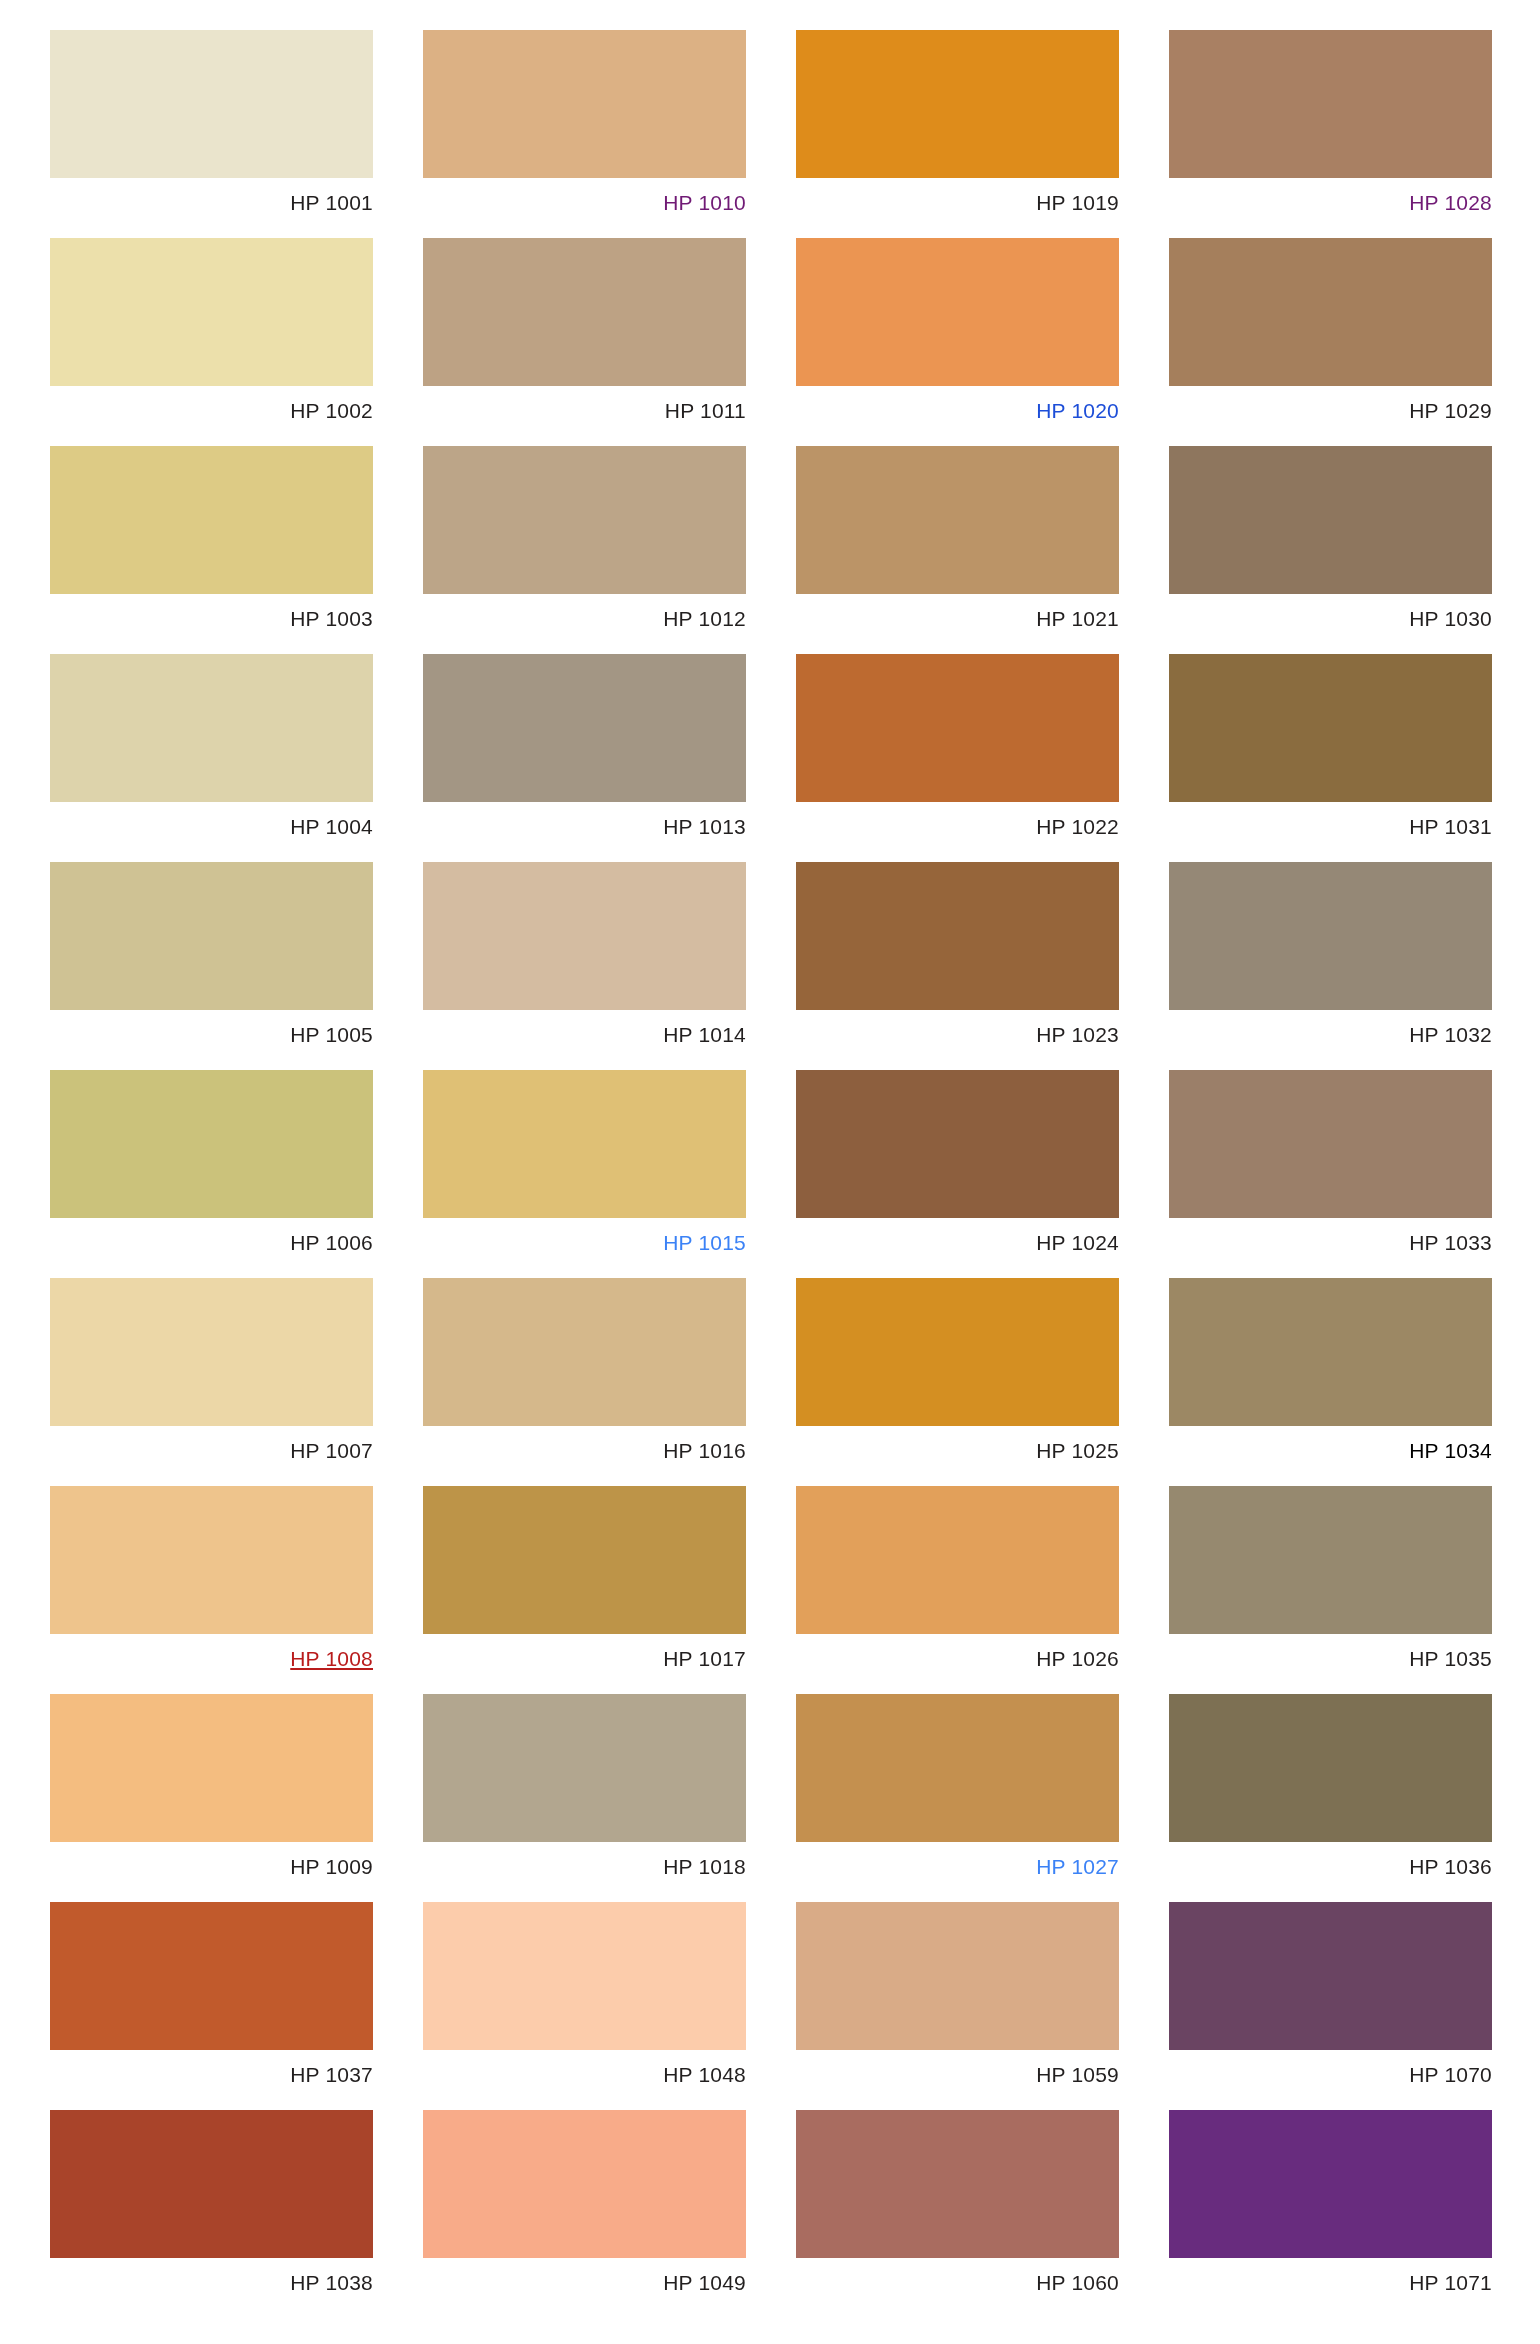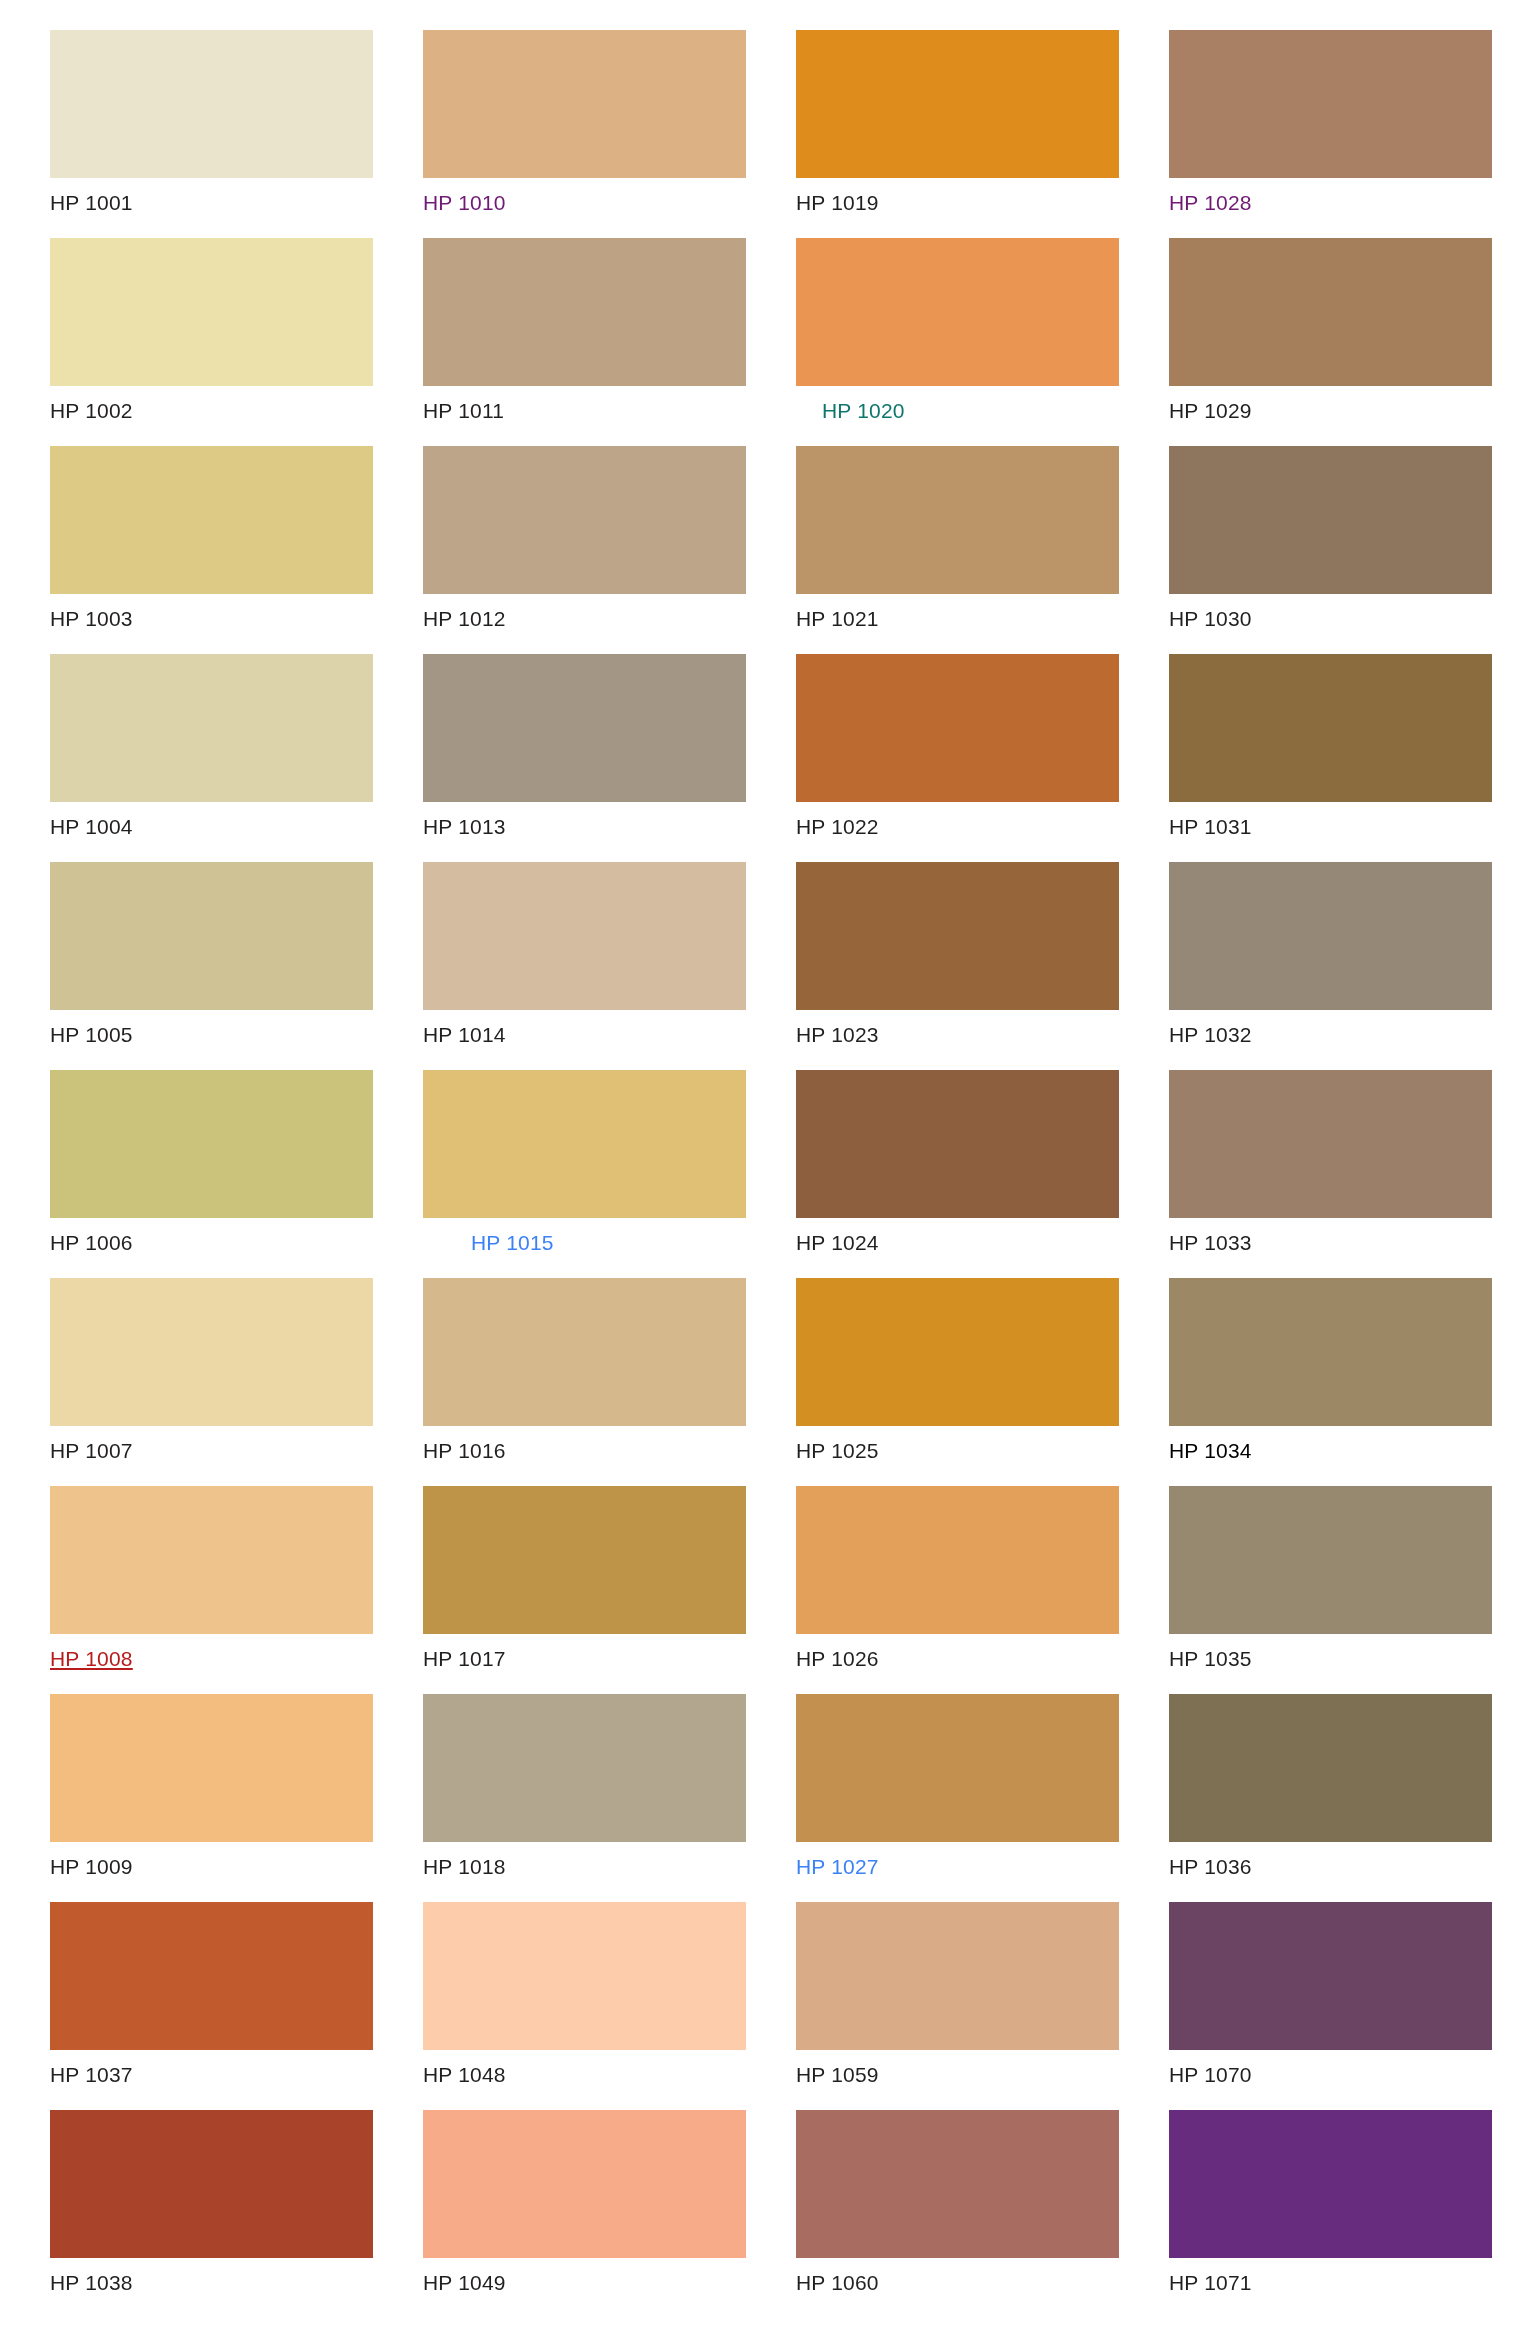--- a/index.html
+++ b/index.html
@@ -14,20 +14,21 @@
     font-family: "Liberation Sans", sans-serif;
     -webkit-font-smoothing: antialiased;
   }
   #swatch-sheet {
     position: relative;
     width: 1488px;
     height: 2344px;
     background: #ffffff;
     box-sizing: border-box;
     padding: 30px 50px 0 50px;
+    text-align: right;
   }
   .swatch-grid {
     display: grid;
     grid-template-columns: repeat(4, 323px);
     column-gap: 50px;
     row-gap: 0px;
     grid-auto-rows: 208px;
   }
   .swatch-cell {
     position: relative;
@@ -80,21 +81,21 @@
       <div class="swatch-cell">
         <div class="swatch-chip" style="background-color: rgb(236, 224, 171);"></div>
         <div class="swatch-label" style="color: rgb(34, 31, 31);">HP 1002</div>
       </div>
       <div class="swatch-cell">
         <div class="swatch-chip" style="background-color: rgb(189, 162, 132);"></div>
         <div class="swatch-label" style="color: rgb(34, 31, 31);">HP 1011</div>
       </div>
       <div class="swatch-cell">
         <div class="swatch-chip" style="background-color: rgb(235, 149, 82);"></div>
-        <div class="swatch-label" style="color: #0f766e; margin-left: 26px;">HP 1020</div>
+        <div class="swatch-label" style="color: #1d4ed8; margin-left: 26px;">HP 1020</div>
       </div>
       <div class="swatch-cell">
         <div class="swatch-chip" style="background-color: rgb(165, 127, 92);"></div>
         <div class="swatch-label" style="color: rgb(34, 31, 31);">HP 1029</div>
       </div>
       <div class="swatch-cell">
         <div class="swatch-chip" style="background-color: rgb(221, 203, 133);"></div>
         <div class="swatch-label" style="color: rgb(34, 31, 31);">HP 1003</div>
       </div>
       <div class="swatch-cell">

